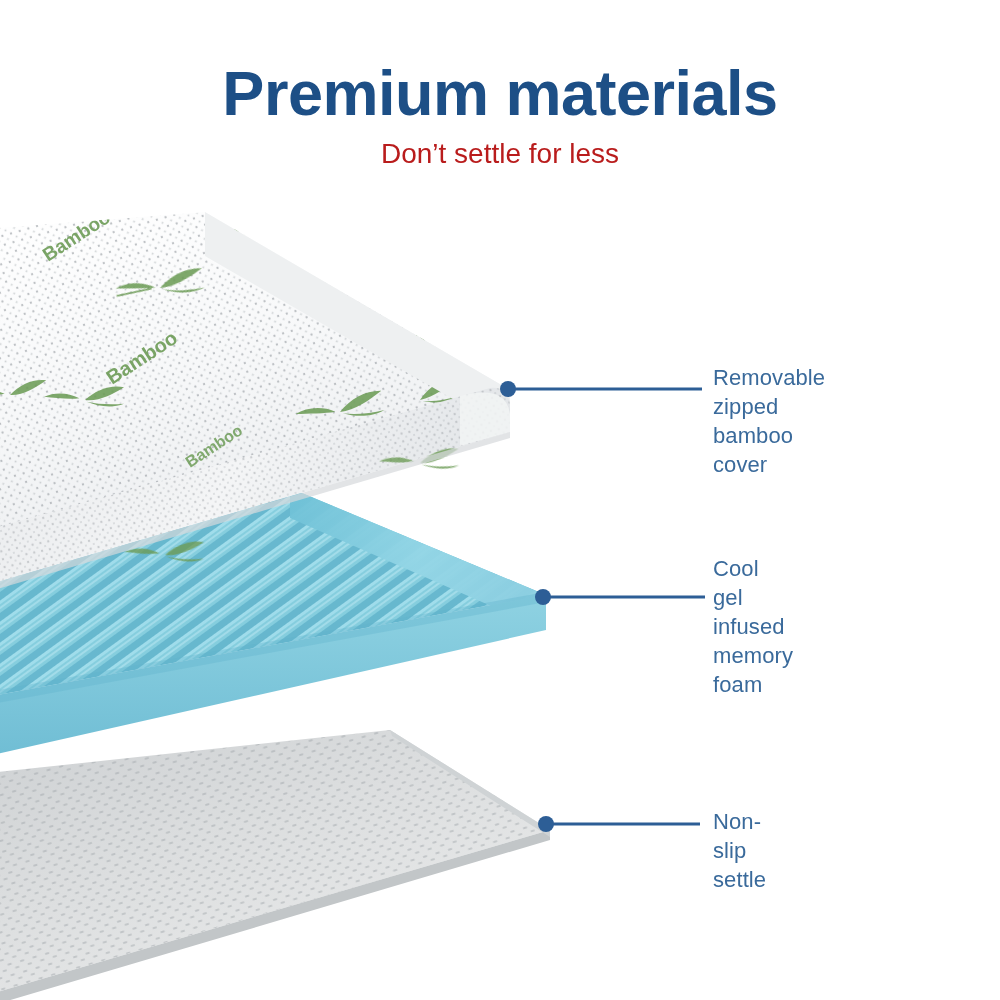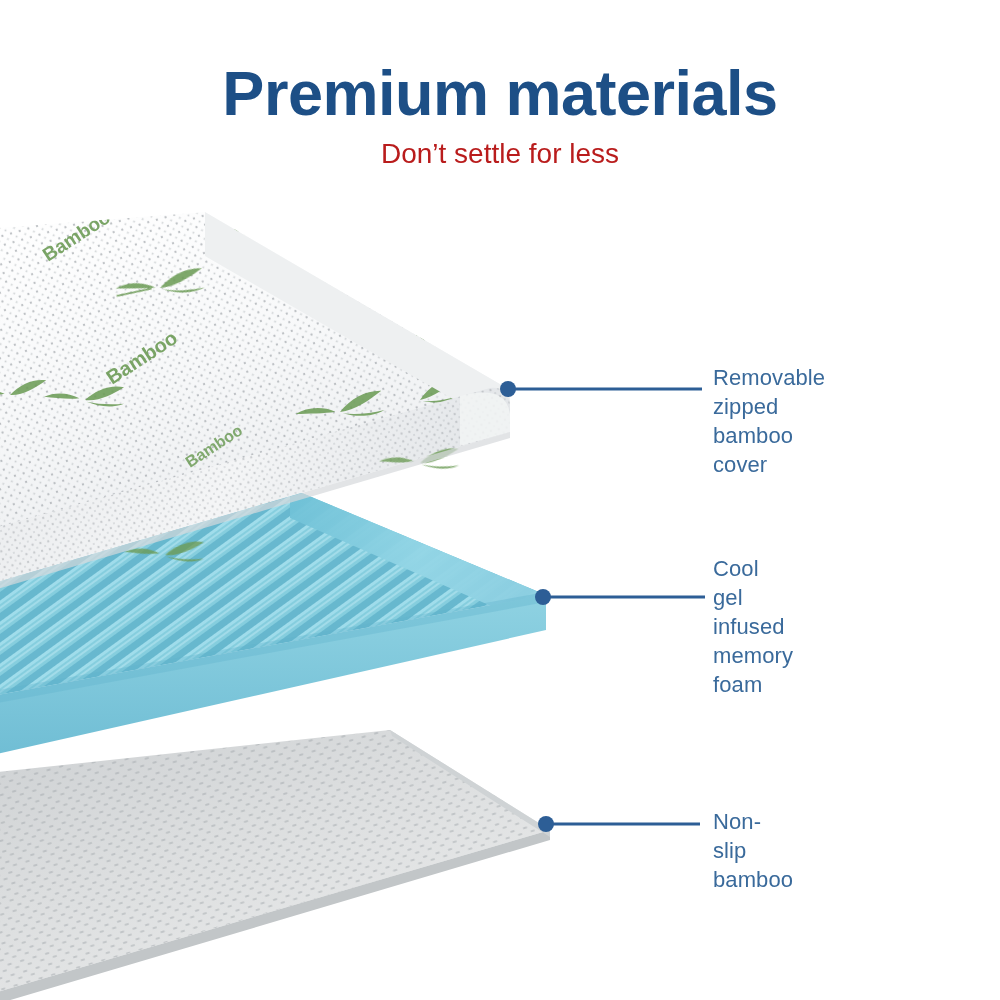--- a/index.html
+++ b/index.html
@@ -258,16 +258,16 @@
     </svg>
     <div class="label">Cool gel infused
 memory foam</div>
   </div>
 
   <div class="callout" id="callout-bottom">
     <svg class="leader-svg" width="1000" height="1000">
       <line x1="546" y1="824" x2="700" y2="824" stroke="#2d5e96" stroke-width="3.2"></line>
       <circle cx="546" cy="824" r="8" fill="#2d5e96"></circle>
     </svg>
-    <div class="label">Non-slip bamboo</div>
+    <div class="label">Non-slip settle</div>
   </div>
 
 </div>
 
 </body></html>

